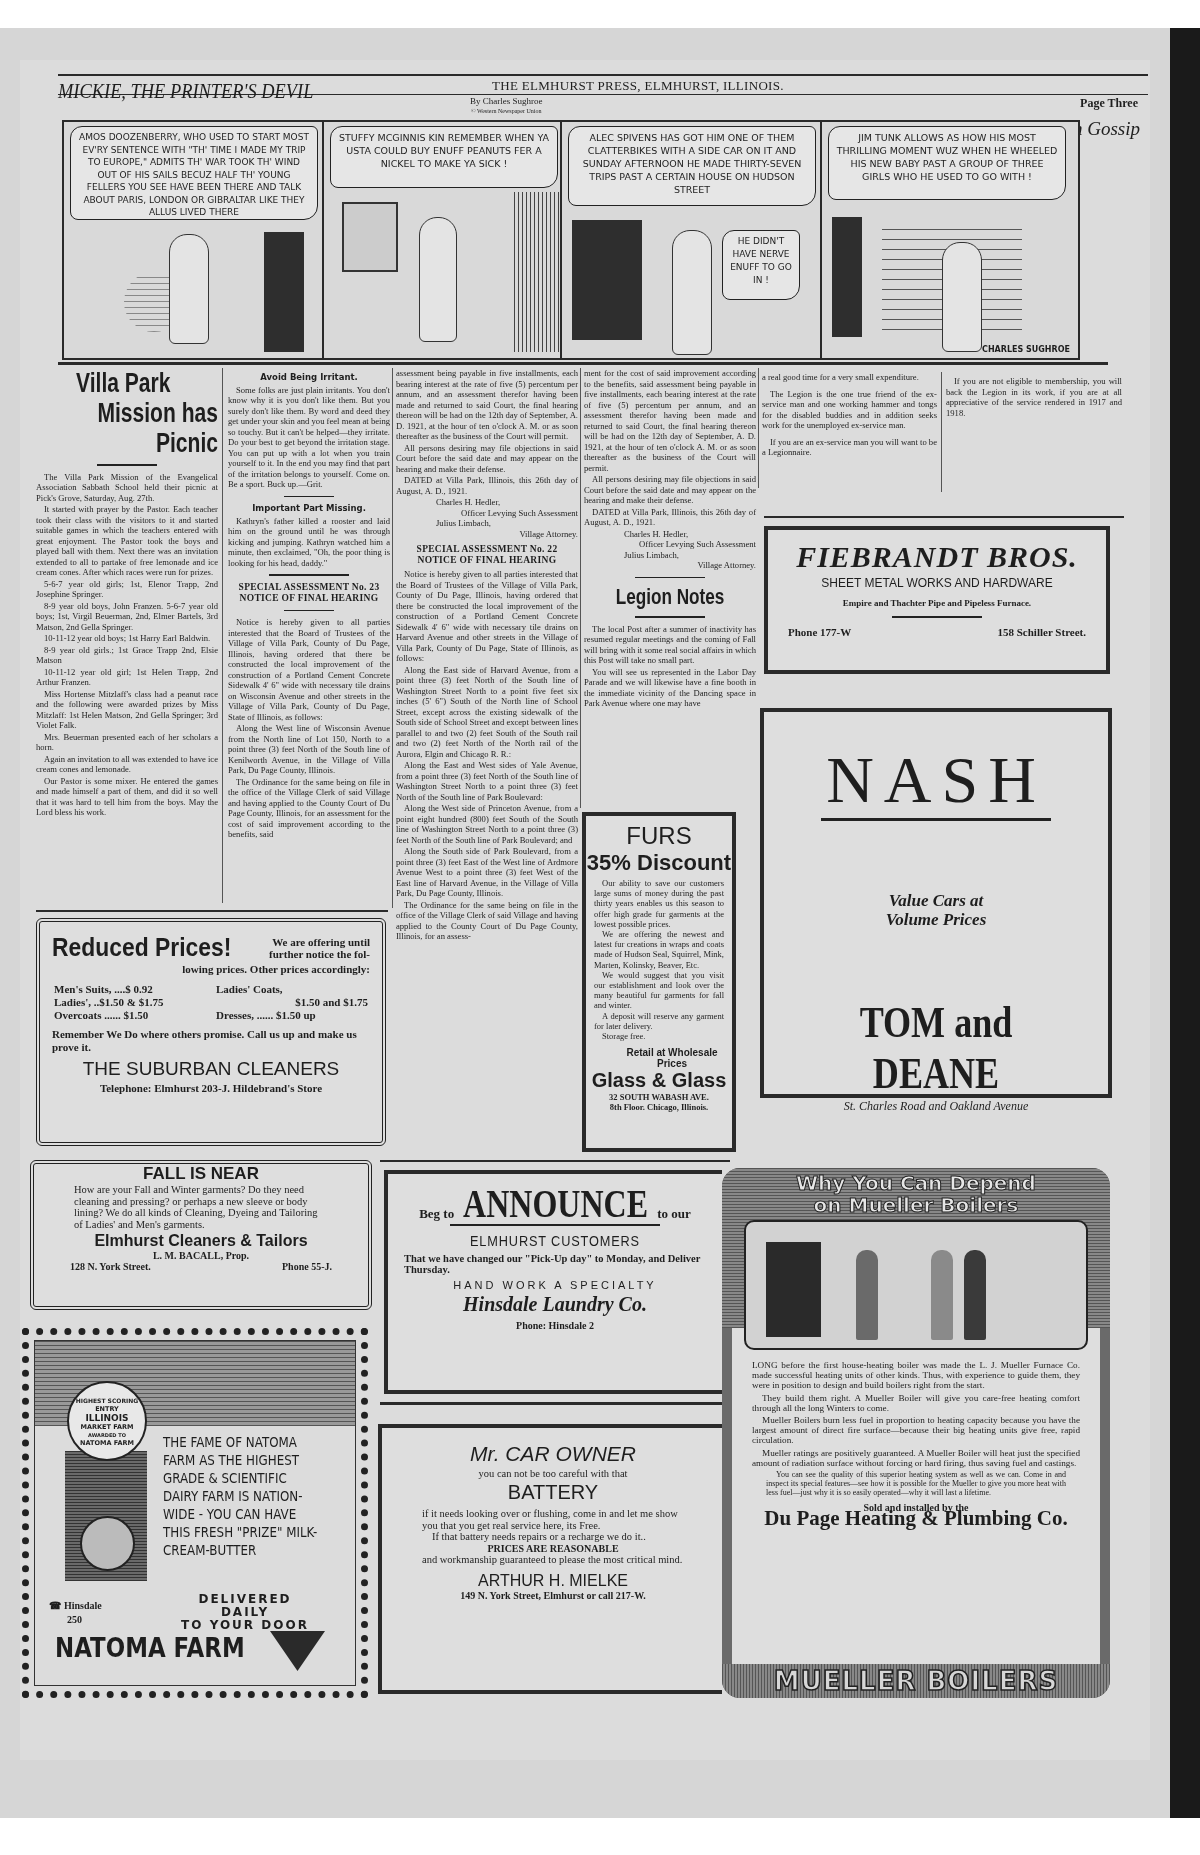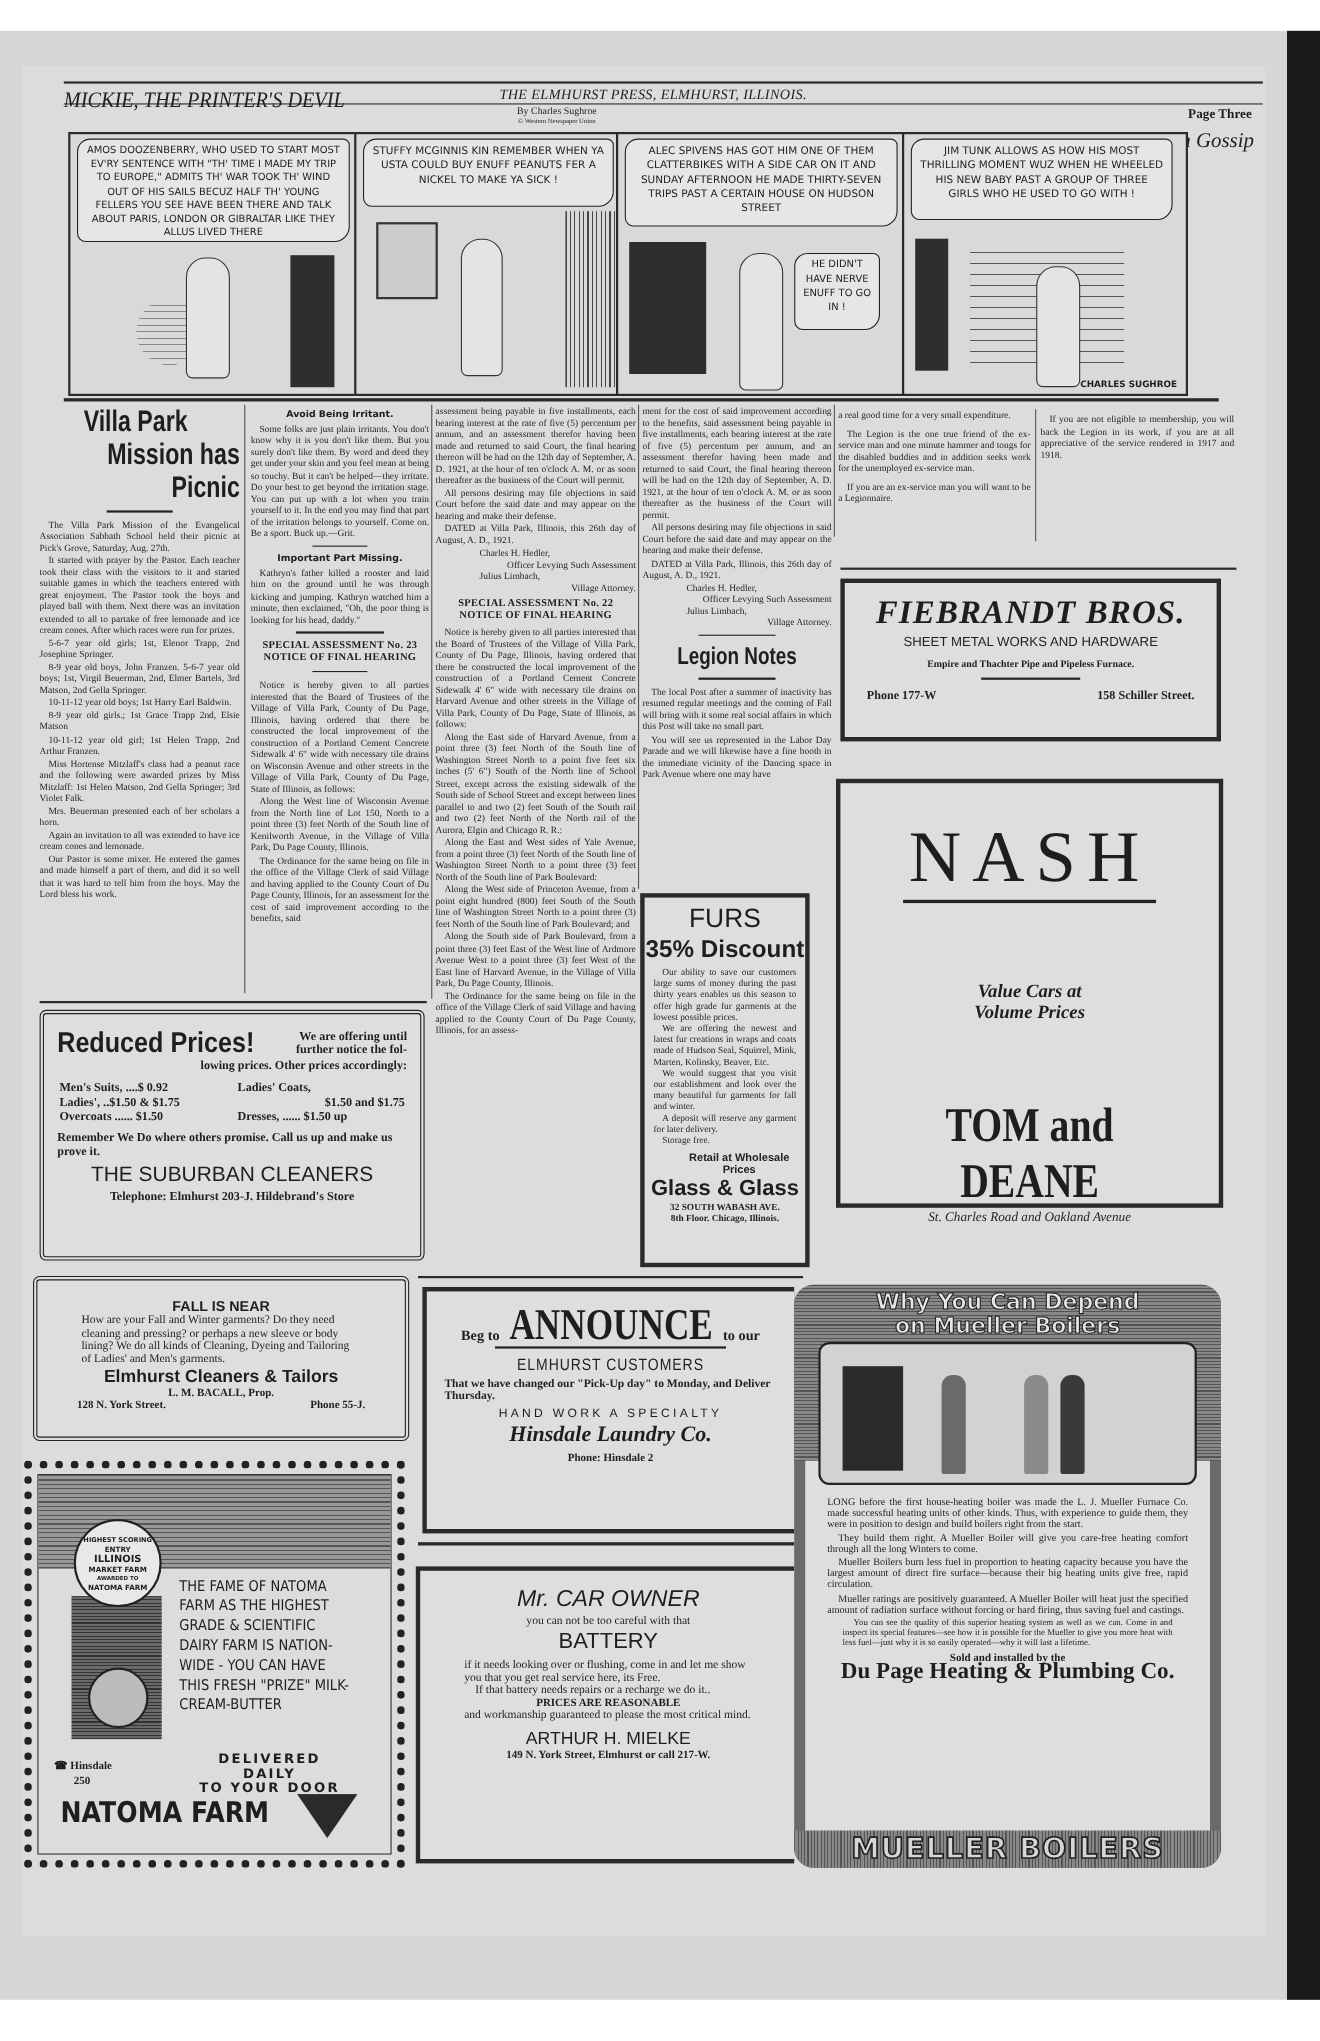--- a/index.html
+++ b/index.html
@@ -60,21 +60,21 @@
 
   .suburban .head { display: flex; align-items: flex-start; padding: 10px 12px 0; }
   .suburban .big { font-family: "Liberation Sans", sans-serif; font-size: 26px; font-weight: bold; white-space: nowrap; transform: scaleX(0.88); transform-origin: left; margin-right: -20px; }
   .suburban .offer { font-size: 11px; font-weight: bold; text-align: right; line-height: 12px; margin-top: 4px; }
   .suburban .offer2 { font-size: 11px; font-weight: bold; text-align: right; padding-right: 12px; }
   .suburban .prices { display: grid; grid-template-columns: 1fr 1fr; gap: 0 10px; font-size: 11px; font-weight: bold; text-align: left; padding: 8px 14px 0; line-height: 13px; }
   .suburban .remember { font-size: 11px; font-weight: bold; text-align: left; padding: 6px 12px 0; line-height: 13px; }
   .suburban .name { font-family: "Liberation Sans", sans-serif; font-size: 19px; margin-top: 4px; }
   .suburban .tel { font-size: 11px; font-weight: bold; margin-top: 2px; }
 
-  .fall .h { font-family: "Liberation Sans", sans-serif; font-size: 13px; font-weight: bold; margin-top: 16px; }
+  .fall .h { font-family: "Liberation Sans", sans-serif; font-size: 17px; font-weight: bold; margin-top: 0; }
   .fall .b { font-size: 10.5px; line-height: 11.5px; text-align: left; padding: 0 40px; }
   .fall .n { font-family: "Liberation Sans", sans-serif; font-size: 16px; font-weight: bold; margin-top: 2px; }
   .fall .p { font-size: 10px; font-weight: bold; }
   .fall .f { display: flex; justify-content: space-between; padding: 0 36px; font-size: 10px; font-weight: bold; }
 
   .announce .row { display: flex; align-items: flex-end; justify-content: center; margin-top: 12px; }
   .announce .small { font-size: 13px; font-weight: bold; }
   .announce .big { font-family: "Liberation Serif", serif; font-size: 40px; font-weight: bold; line-height: 36px; transform: scaleX(0.8); margin: 0 -14px; }
   .announce .line { width: 210px; height: 2px; background: #222; margin: 2px auto 6px; }
   .announce .cust { font-family: "Liberation Sans", sans-serif; font-size: 15px; letter-spacing: 1px; transform: scaleX(0.85); }
@@ -121,21 +121,21 @@
   .mueller .bottom { position: absolute; left: 0; right: 0; bottom: 0; height: 34px; background: repeating-linear-gradient(90deg, #555 0 1px, #888 1px 3px); border-radius: 0 0 18px 18px; text-align: center; font-family: "DejaVu Sans", sans-serif; font-weight: bold; font-size: 26px; line-height: 34px; color: #d6d6d6; -webkit-text-stroke: 1.5px #222; letter-spacing: 1px; }
 </style>
 </head>
 <body>
 
 <div class="scan"></div>
 <div class="edge-right"></div>
 <div class="page"></div>
 
 <div class="rule" style="left:58px;top:74px;width:1090px;height:2px;"></div>
-<div class="masthead" style="left:454px;top:78px;font-style:italic;">THE ELMHURST PRESS, ELMHURST, ILLINOIS.</div>
+<div class="masthead" style="left:492px;top:78px;">THE ELMHURST PRESS, ELMHURST, ILLINOIS.</div>
 <div class="rule" style="left:58px;top:94px;width:1090px;height:1px;"></div>
 <div class="strip-title">MICKIE, THE PRINTER'S DEVIL</div>
 <div class="byline">
   <div>By Charles Sughroe</div>
   <div style="font-size:6px;">© Western Newspaper Union</div>
 </div>
 <div class="page-num">Page Three</div>
 <div class="gossip">Around Town Gossip</div>
 
 <div class="comic" style="left:62px;width:262px;">
@@ -230,21 +230,21 @@
   <div class="hr-short" style="width:70px;"></div>
   <div style="text-align:center;font-family:'Liberation Sans',sans-serif;font-weight:bold;font-size:22px;line-height:26px;transform:scaleX(0.78);">Legion Notes</div>
   <div class="hr-short" style="width:70px;"></div>
   <p>The local Post after a summer of inactivity has resumed regular meetings and the coming of Fall will bring with it some real social affairs in which this Post will take no small part.</p>
   <p>You will see us represented in the Labor Day Parade and we will likewise have a fine booth in the immediate vicinity of the Dancing space in Park Avenue where one may have</p>
 </div>
 <div class="vrule" style="left:758px;top:368px;height:120px;"></div>
 
 <div class="col" style="left:762px;top:372px;width:175px;">
   <p style="text-indent:0;margin-bottom:6px;">a real good time for a very small expenditure.</p>
-  <p style="margin-bottom:6px;">The Legion is the one true friend of the ex-service man and one minute hammer and tongs for the disabled buddies and in addition seeks work for the unemployed ex-service man.</p>
+  <p style="margin-bottom:6px;">The Legion is the one true friend of the ex-service man and one working hammer and tongs for the disabled buddies and in addition seeks work for the unemployed ex-service man.</p>
   <p>If you are an ex-service man you will want to be a Legionnaire.</p>
 </div>
 <div class="vrule" style="left:941px;top:372px;height:120px;"></div>
 <div class="col" style="left:946px;top:376px;width:176px;">
   <p style="margin-bottom:6px;">If you are not eligible to membership, you will back the Legion in its work, if you are at all appreciative of the service rendered in 1917 and 1918.</p>
 </div>
 <div class="rule" style="left:764px;top:516px;width:360px;height:2px;"></div>
 
 <div class="ad ad-heavy fiebrandt" style="left:764px;top:526px;width:346px;height:148px;">
   <div class="n1">FIEBRANDT BROS.</div>

